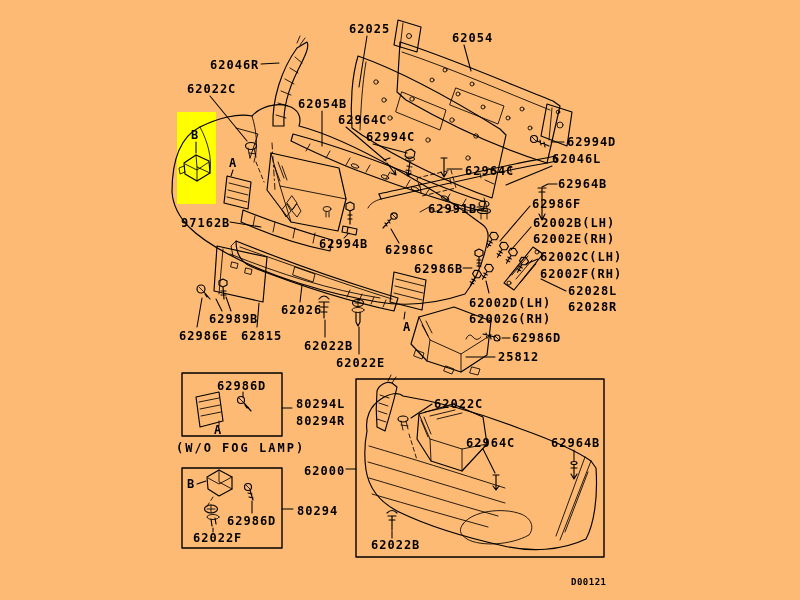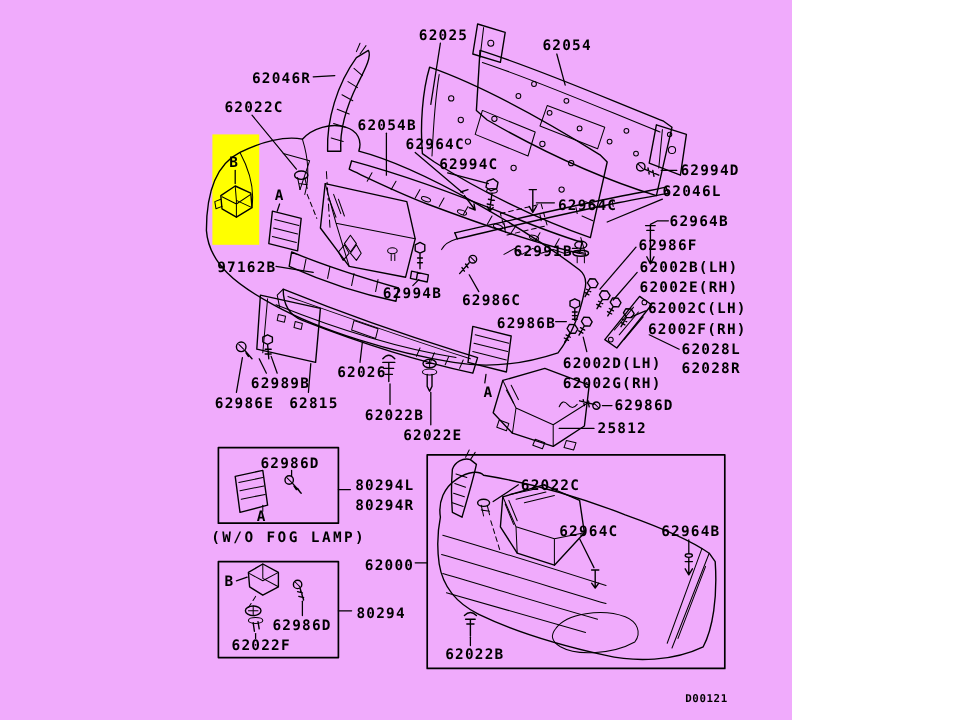--- a/index.html
+++ b/index.html
@@ -1,16 +1,16 @@
 <!DOCTYPE html>
 <html><head>
 <meta charset="utf-8">
 <style>
   html,body{margin:0;padding:0;background:#fff;}
-  .stage{position:relative;width:660px;height:600px;background:#f0abfc;overflow:hidden;text-align:center;}
+  .stage{position:relative;width:800px;height:600px;background:#fdba74;overflow:hidden;text-align:center;}
   svg{position:absolute;left:0;top:0;}
   .art{stroke:#000;fill:none;stroke-width:1.15;stroke-linecap:round;stroke-linejoin:round;}
   .thin{stroke-width:0.85;}
   .lead{stroke:#000;fill:none;stroke-width:1.05;stroke-linecap:round;}
   .dash{stroke-dasharray:4 3;}
   .dashdot{stroke-dasharray:6 3 1.5 3;}
   .lbl{font-family:"DejaVu Sans Mono",monospace;font-weight:700;font-size:12px;letter-spacing:1px;fill:#000;stroke:none;}
   .lbl-wide{font-family:"DejaVu Sans Mono",monospace;font-weight:700;font-size:12px;letter-spacing:2px;fill:#000;stroke:none;}
   .lbl-sm{font-family:"DejaVu Sans Mono",monospace;font-weight:700;font-size:9px;letter-spacing:0.5px;fill:#000;stroke:none;}
   .box{stroke:#000;fill:none;stroke-width:1.4;}

